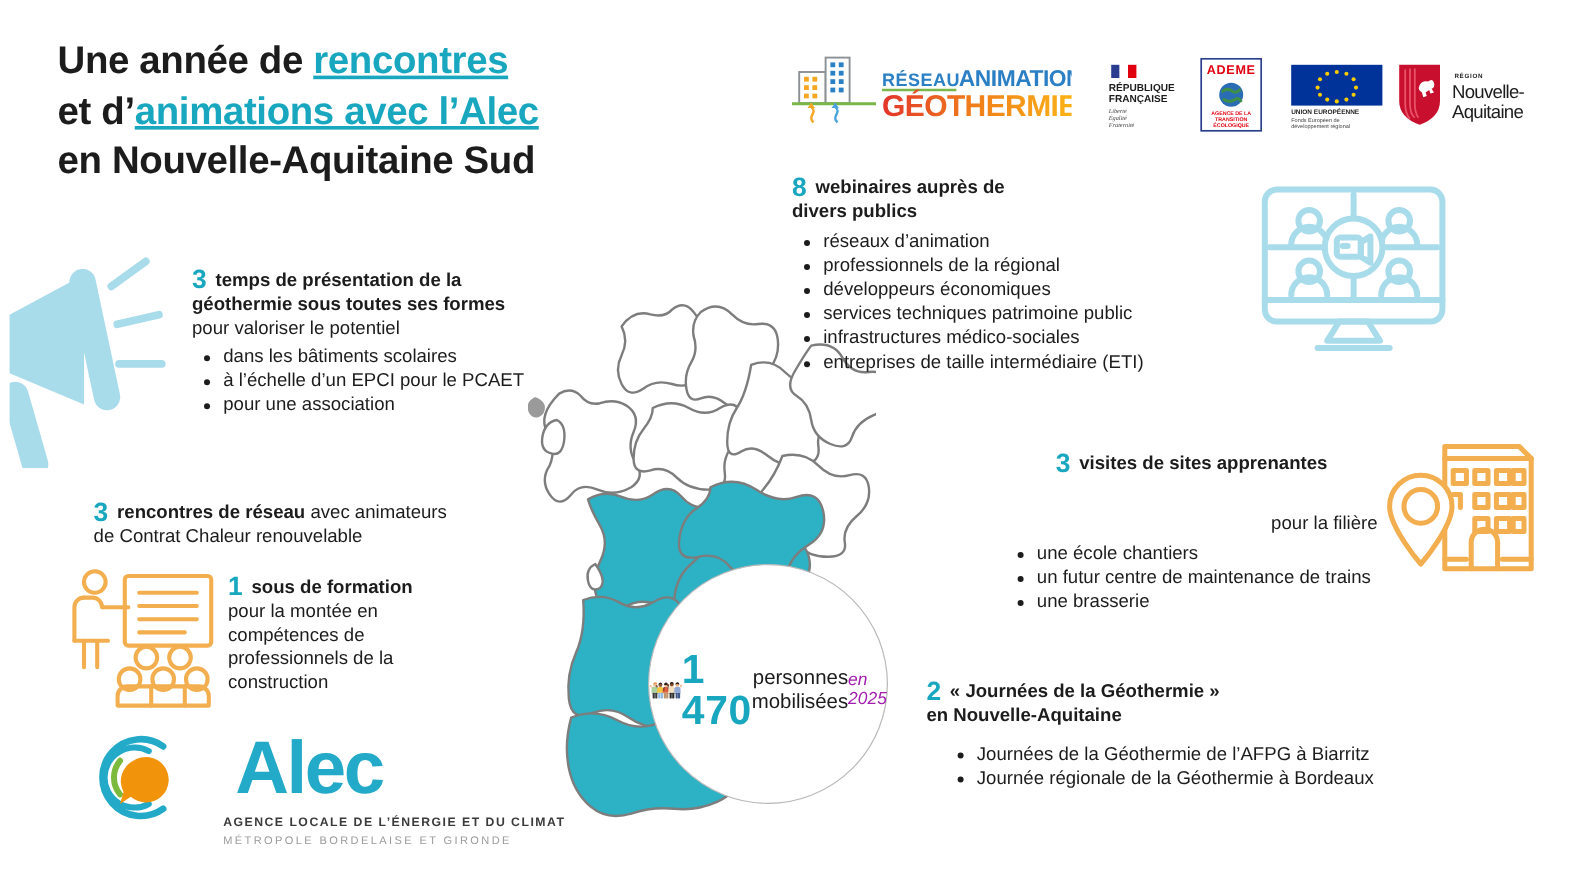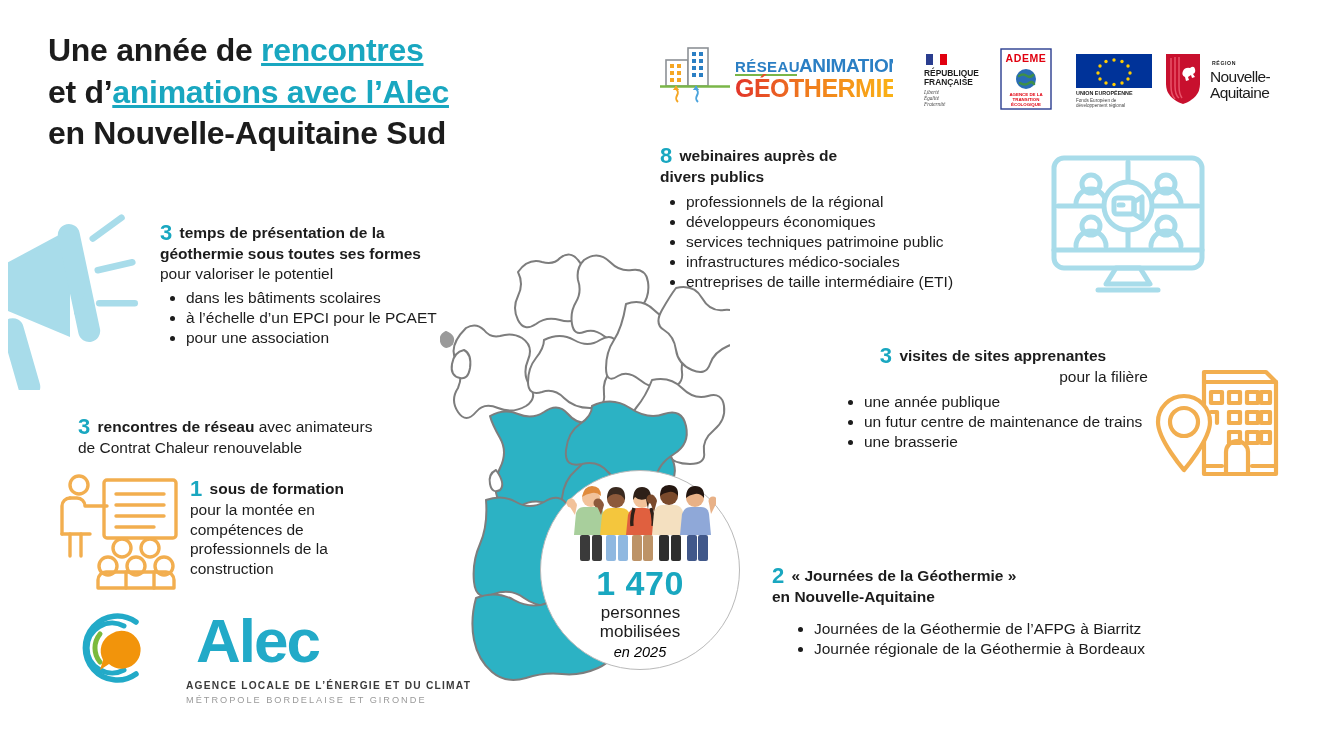--- a/index.html
+++ b/index.html
@@ -35,49 +35,49 @@
     content:"";position:absolute;left:-16px;top:8px;
     width:5px;height:5px;border-radius:50%;background:#1c1c1c;
   }
 
   
   #b-presentation{left:160px;top:222px;width:310px;}
   #b-webinaires{left:660px;top:145px;width:420px;}
   #b-reseau{left:78px;top:416px;width:380px;}
   #b-formation{left:190px;top:478px;width:215px;}
   #b-visites{left:838px;top:345px;width:310px;text-align:left;}
-  #b-visites .head,#b-visites .sub{text-align:center;}
+  #b-visites .head,#b-visites .sub{text-align:center;margin-top:30px;}
   #b-visites .sub.right{text-align:right;}
   #b-journees{left:772px;top:565px;width:480px;}
 
   
   #icon-megaphone{left:8px;top:205px;width:160px;height:185px;}
   #icon-formation{left:58px;top:470px;width:125px;height:122px;}
   #icon-webinar{left:1046px;top:152px;width:165px;height:155px;}
   #icon-building{left:1146px;top:356px;width:145px;height:145px;}
 
   
   #map{left:440px;top:228px;width:290px;height:470px;}
 
   
   #circle{
     left:540px;top:470px;width:200px;height:200px;
     border-radius:50%;background:#ffffff;
     border:1.5px solid #b9b9b9;
     box-sizing:border-box;
-    display:flex;flex-direction:column;align-items:center;
+    display:flex;flex-direction:row;align-items:center;
     padding-top:6px;
   }
   #circle .people{width:152px;height:82px;margin-top:4px;}
   #circle .num{
     font-size:34px;font-weight:bold;color:#19a7c0;
     line-height:1;margin-top:3px;letter-spacing:0.5px;
   }
   #circle .lab{font-size:17px;line-height:1.12;text-align:right;margin-top:3px;color:#1c1c1c;}
-  #circle .yr{font-size:14.5px;font-style:italic;margin-top:3px;color:#000000;}
+  #circle .yr{font-size:14.5px;font-style:italic;margin-top:3px;color:#a21caf;}
 
   
   #logo-rag{left:658px;top:42px;width:235px;height:62px;}
   #logo-rf{left:922px;top:52px;width:68px;height:56px;}
   #logo-ademe{left:1000px;top:48px;width:52px;height:62px;}
   #logo-eu{left:1068px;top:52px;width:92px;height:56px;}
   #logo-na{left:1160px;top:50px;width:118px;height:58px;text-align:right;}
 
   
   #logo-alec{left:78px;top:612px;width:310px;height:106px;}
@@ -400,20 +400,21 @@
       <li>pour une association</li>
     </ul>
   </div>
 
   <div class="abs block" id="b-webinaires">
     <div class="head">
       <span class="bignum">8</span><span> webinaires auprès de</span><br>
       <span>divers publics</span>
     </div>
     <ul class="bl">
+      <li>réseaux d’animation</li>
       <li>professionnels de la régional</li>
       <li>développeurs économiques</li>
       <li>services techniques patrimoine public</li>
       <li>infrastructures médico-sociales</li>
       <li>entreprises de taille intermédiaire (ETI)</li>
     </ul>
   </div>
 
   <div class="abs block" id="b-reseau">
     <div class="head">
@@ -428,21 +429,21 @@
     </div>
     <div class="sub">pour la montée en compétences de professionnels de la construction</div>
   </div>
 
   <div class="abs block" id="b-visites">
     <div class="head">
       <span class="bignum">3</span><span> visites de sites apprenantes</span>
     </div>
     <div class="sub right">pour la filière</div>
     <ul class="bl">
-      <li>une année publique</li>
+      <li>une école chantiers</li>
       <li>un futur centre de maintenance de trains</li>
       <li>une brasserie</li>
     </ul>
   </div>
 
   <div class="abs block" id="b-journees">
     <div class="head">
       <span class="bignum">2</span><span> « Journées de la Géothermie »</span><br>
       <span>en Nouvelle-Aquitaine</span>
     </div>

